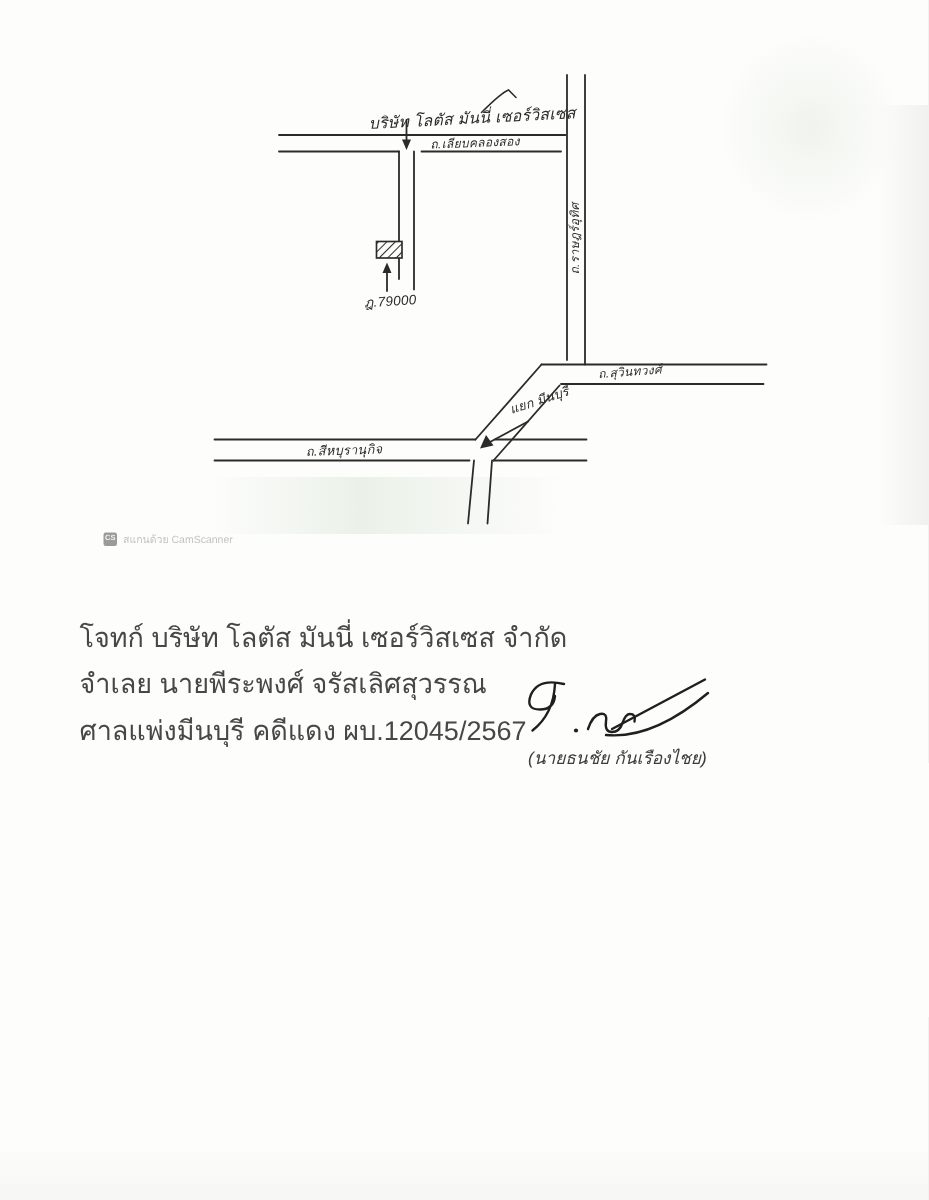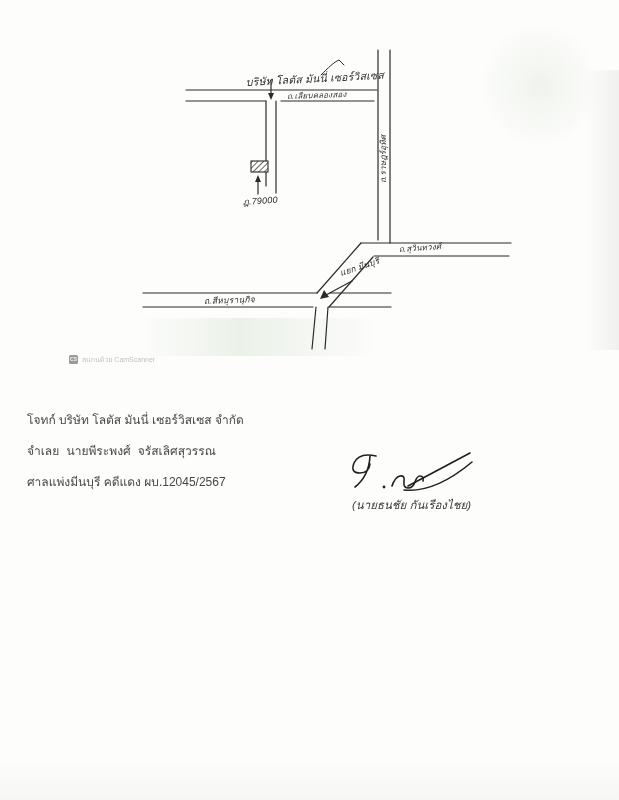--- a/index.html
+++ b/index.html
@@ -25,24 +25,24 @@
   .watermark{
     position:absolute;left:69px;top:354px;display:flex;align-items:center;gap:4px;
   }
   .wm-icon{
     width:9px;height:9px;background:#9b9b9b;border-radius:1.5px;
     color:#f2f2f2;font-size:5px;line-height:9px;text-align:center;font-weight:bold;
   }
   .wm-text{font-size:7px;color:#c3c3c3;}
 
   .caption-line{
-    position:absolute;left:27px;font-size:12px;color:#474747;white-space:nowrap;
+    position:absolute;left:53px;font-size:18px;color:#474747;white-space:nowrap;
   }
   .line-plaintiff{top:410px;}
-  .line-defendant{top:441px;font-family:Liberation Mono, monospace;}
+  .line-defendant{top:441px;}
   .line-court{top:472px;}
 
   .sig-name{
     position:absolute;left:352px;top:496px;font-size:11.5px;color:#3c3c3c;white-space:nowrap;font-style:italic;
   }
   .sig-svg{position:absolute;left:330px;top:440px;}
   .map-svg{position:absolute;left:0;top:0;}
 </style>
 </head>
 <body>

